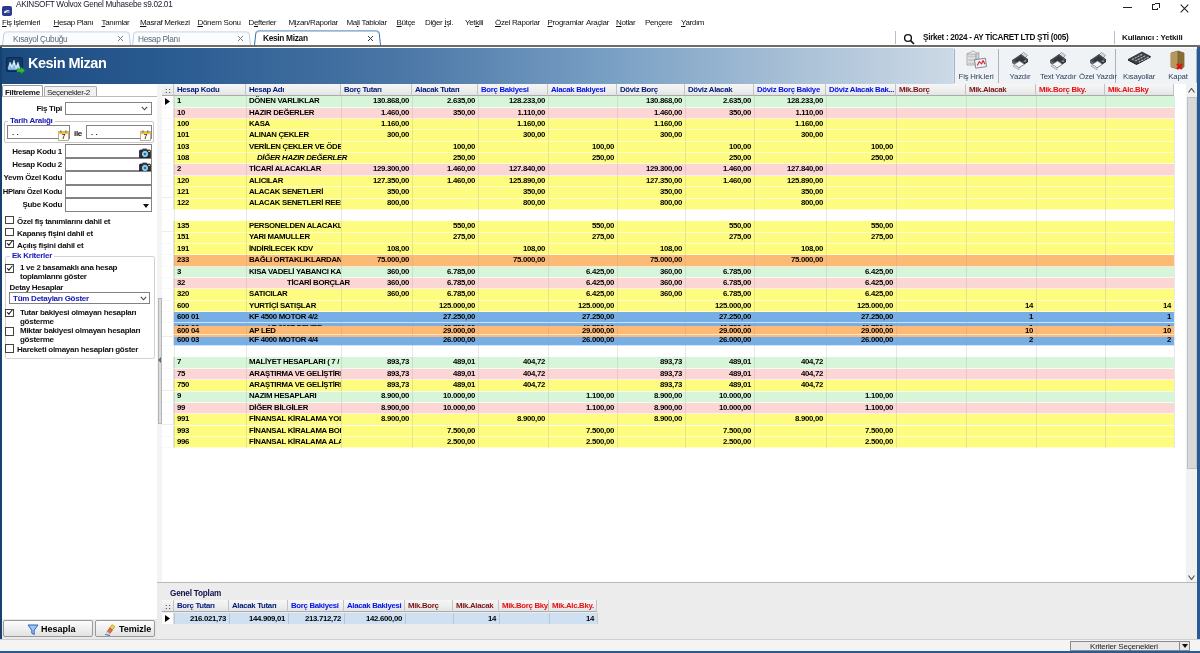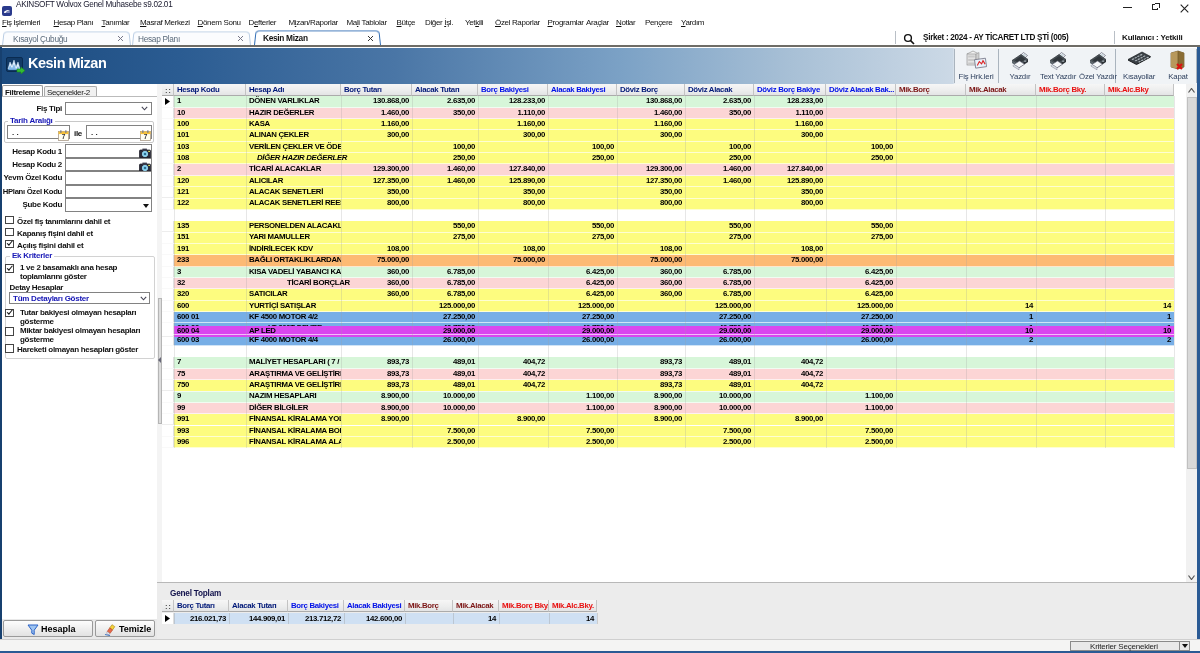--- a/index.html
+++ b/index.html
@@ -522,21 +522,21 @@
 <span class="cell ind" style="left:0;width:12px;"></span>
 <span class="cell txt" style="left:12px;width:72px;line-height:10.755px;">600 03</span>
 <span class="cell txt" style="left:84px;width:95px;line-height:10.755px;">KF 4000 MOTOR 4/4</span>
 <span class="cell num" style="left:250px;width:66px;line-height:10.755px;">26.000,00</span>
 <span class="cell num" style="left:386px;width:69px;line-height:10.755px;">26.000,00</span>
 <span class="cell num" style="left:523px;width:69px;line-height:10.755px;">26.000,00</span>
 <span class="cell num" style="left:664px;width:70px;line-height:10.755px;">26.000,00</span>
 <span class="cell num" style="left:804px;width:70px;line-height:10.755px;">2</span>
 <span class="cell num" style="left:943px;width:69px;line-height:10.755px;">2</span>
 </div>
-<div class="row" style="top:326px;height:11.355px;background:#d946ef;padding-left:44px;">
+<div class="row" style="top:326px;height:11.355px;background:#fdba74;padding-left:44px;">
 <span class="cell ind" style="left:0;width:12px;"></span>
 <span class="cell txt" style="left:12px;width:72px;line-height:10.755px;">600 04</span>
 <span class="cell txt" style="left:84px;width:95px;line-height:10.755px;">AP LED</span>
 <span class="cell num" style="left:250px;width:66px;line-height:10.755px;">29.000,00</span>
 <span class="cell num" style="left:386px;width:69px;line-height:10.755px;">29.000,00</span>
 <span class="cell num" style="left:523px;width:69px;line-height:10.755px;">29.000,00</span>
 <span class="cell num" style="left:664px;width:70px;line-height:10.755px;">29.000,00</span>
 <span class="cell num" style="left:804px;width:70px;line-height:10.755px;">10</span>
 <span class="cell num" style="left:943px;width:69px;line-height:10.755px;">10</span>
 </div>

